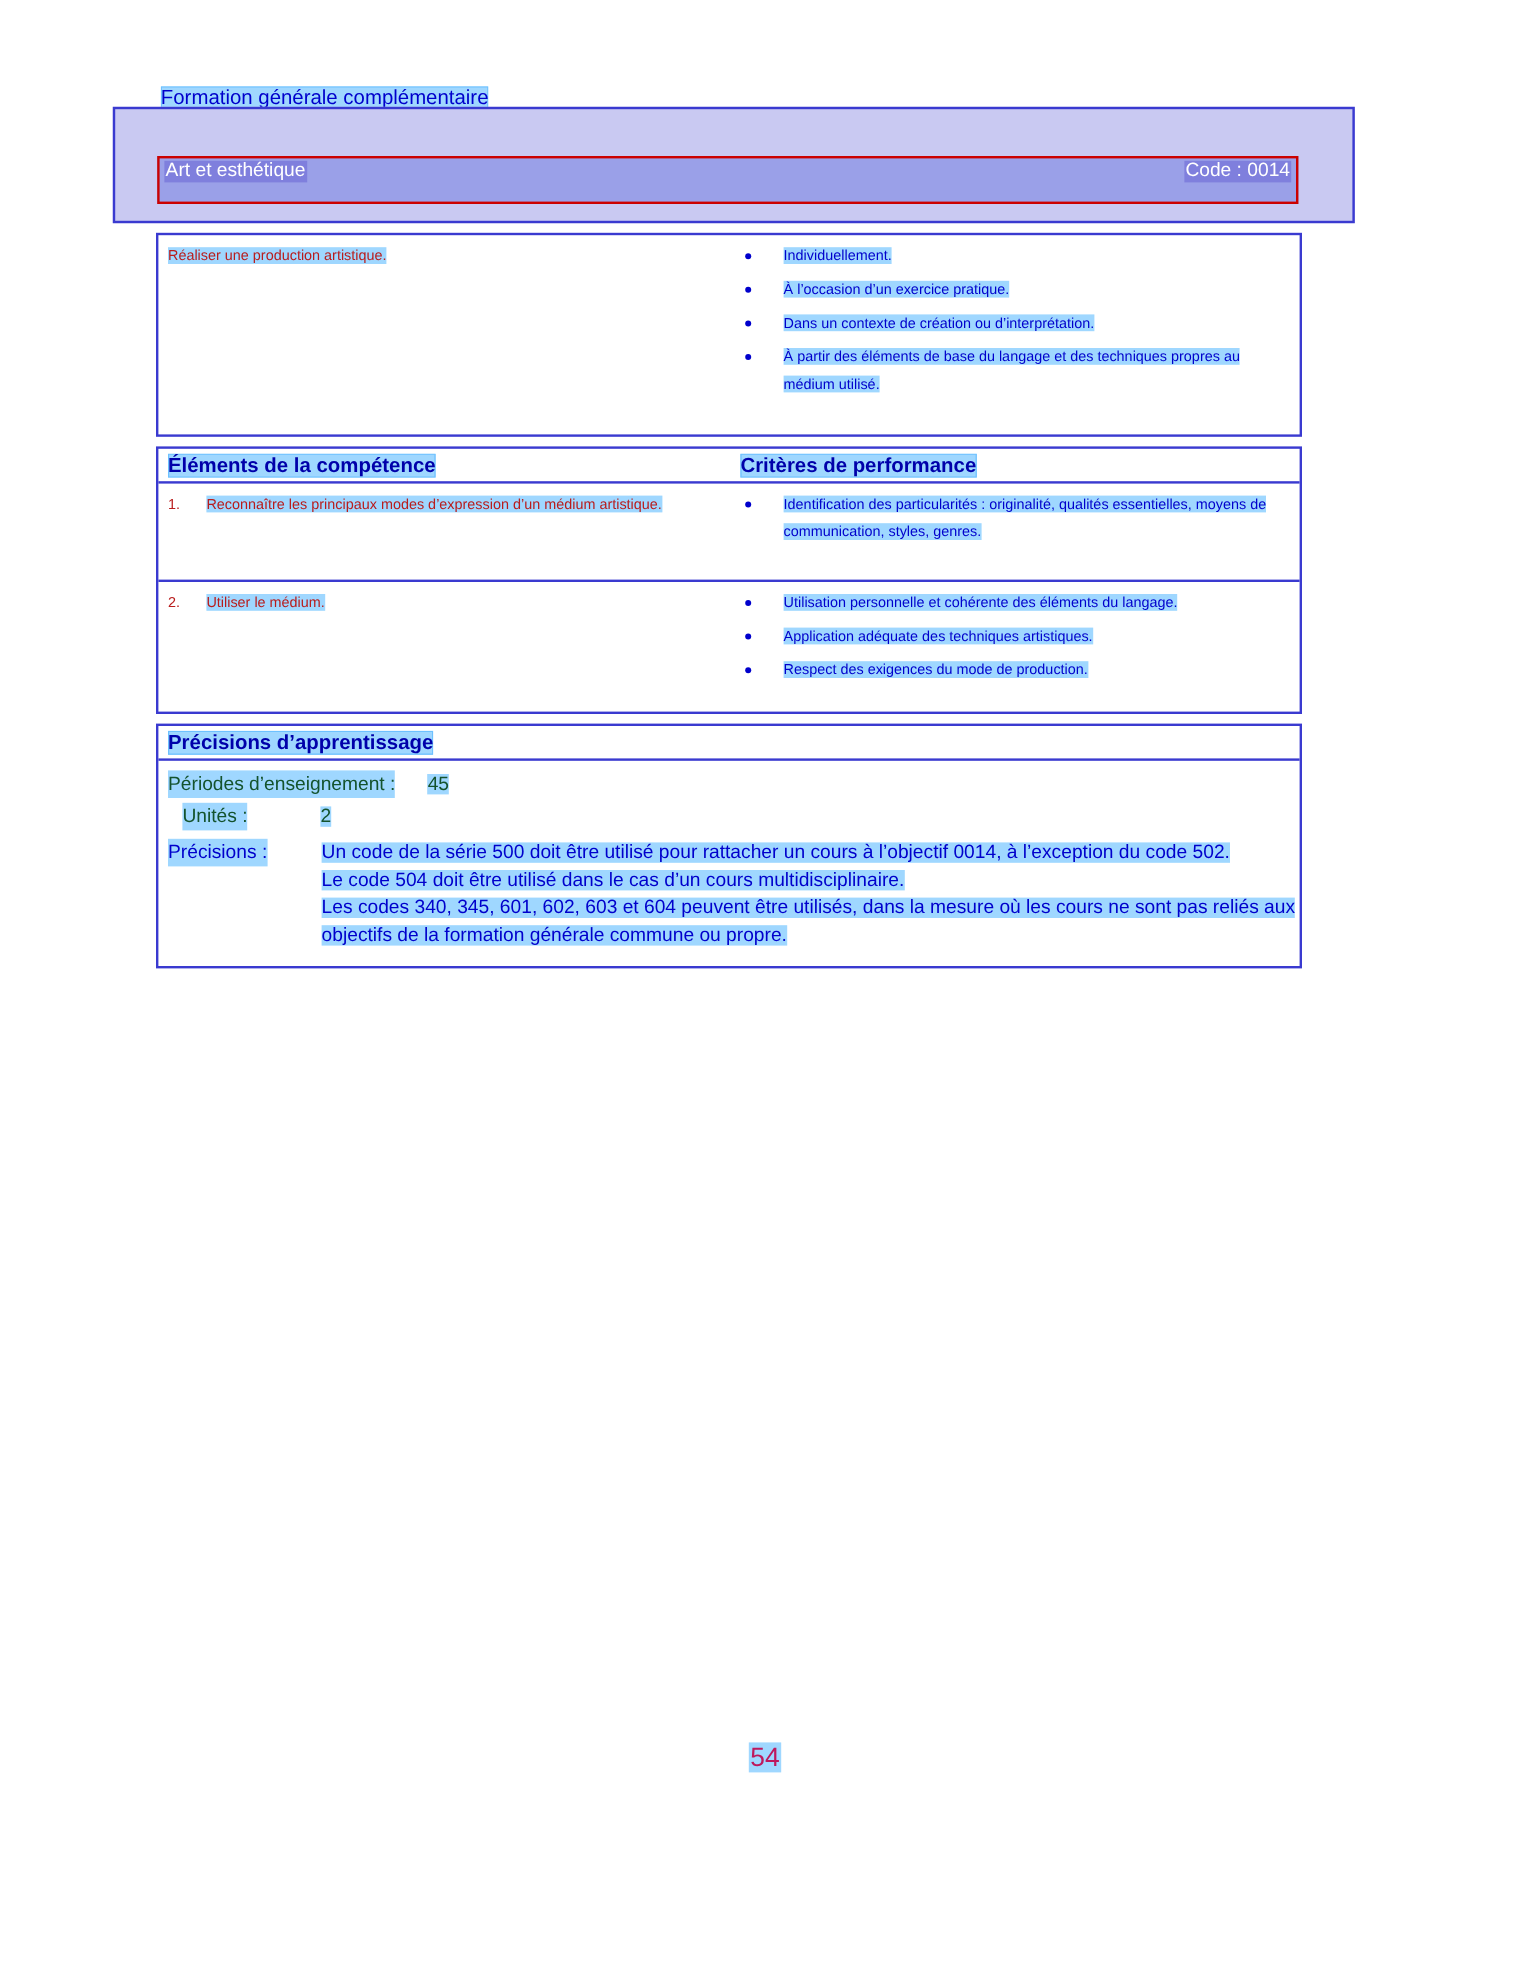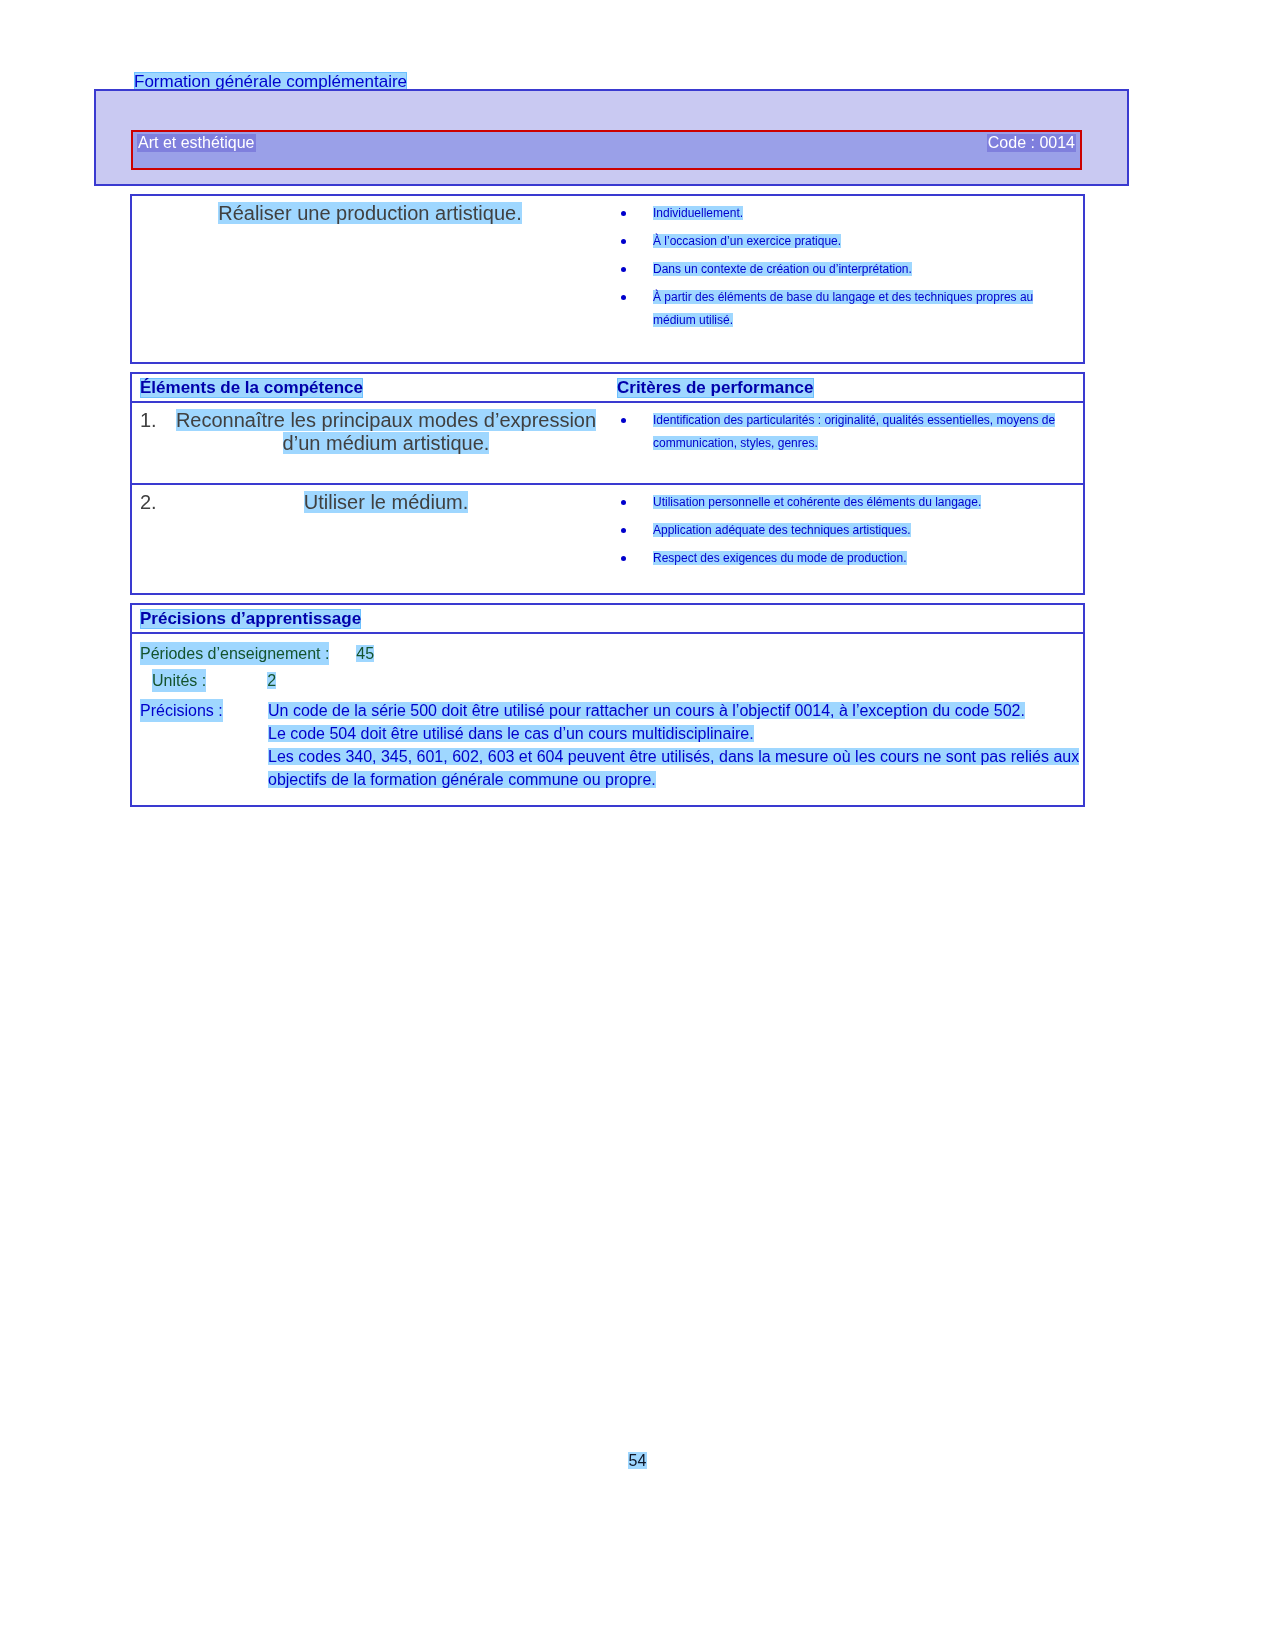--- a/index.html
+++ b/index.html
@@ -141,24 +141,23 @@
     position: relative;
   }
   .row.sep {
     border-top: 2px solid #3a3ad0;
   }
   .col-left {
     position: absolute;
     left: 8px;
     top: 6px;
     width: 460px;
-    font-size: 20px;
+    font-size: 12px;
     line-height: 23px;
-    color: #404040;
-    text-align: center;
+    color: #b91c1c;
   }
   .col-right {
     position: absolute;
     left: 485px;
     top: 6px;
     width: 455px;
     font-size: 12px;
     line-height: 23px;
     color: #0000cc;
   }
@@ -220,22 +219,22 @@
   .prec-body {
     margin-left: 128px;
   }
 
   .page-number {
     position: absolute;
     left: 0;
     top: 1452px;
     width: 1275px;
     text-align: center;
-    font-size: 16px;
-    color: #0f172a;
+    font-size: 22px;
+    color: #be185d;
   }
   .page-number span {
     background: #9fd7ff;
     padding: 0 1px;
   }
 </style>
 </head>
 <body>
 
 <div class="page">

